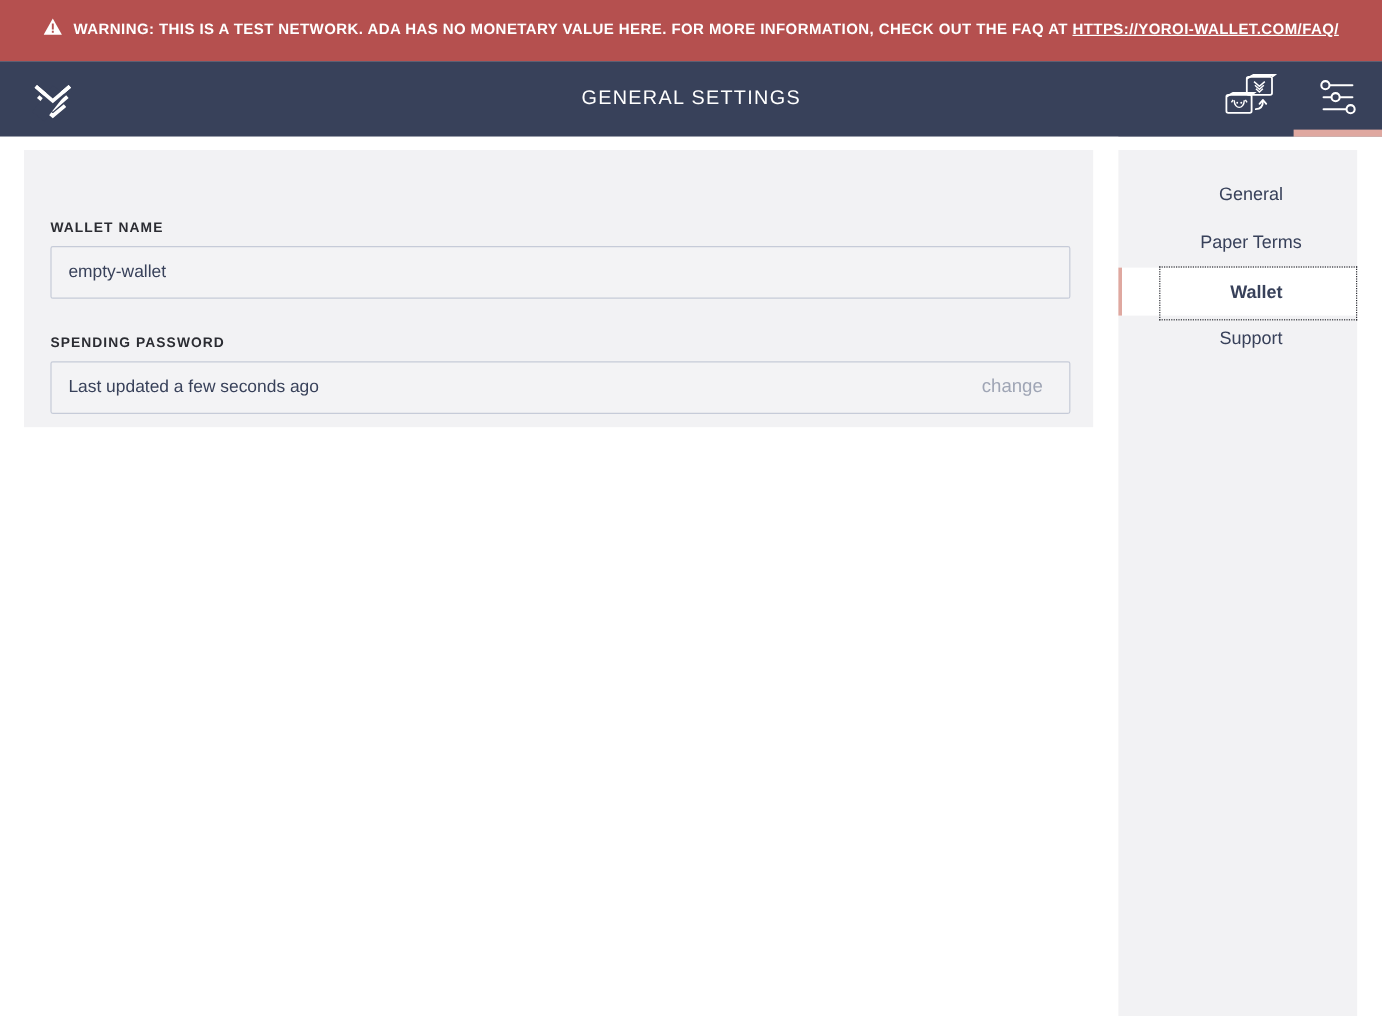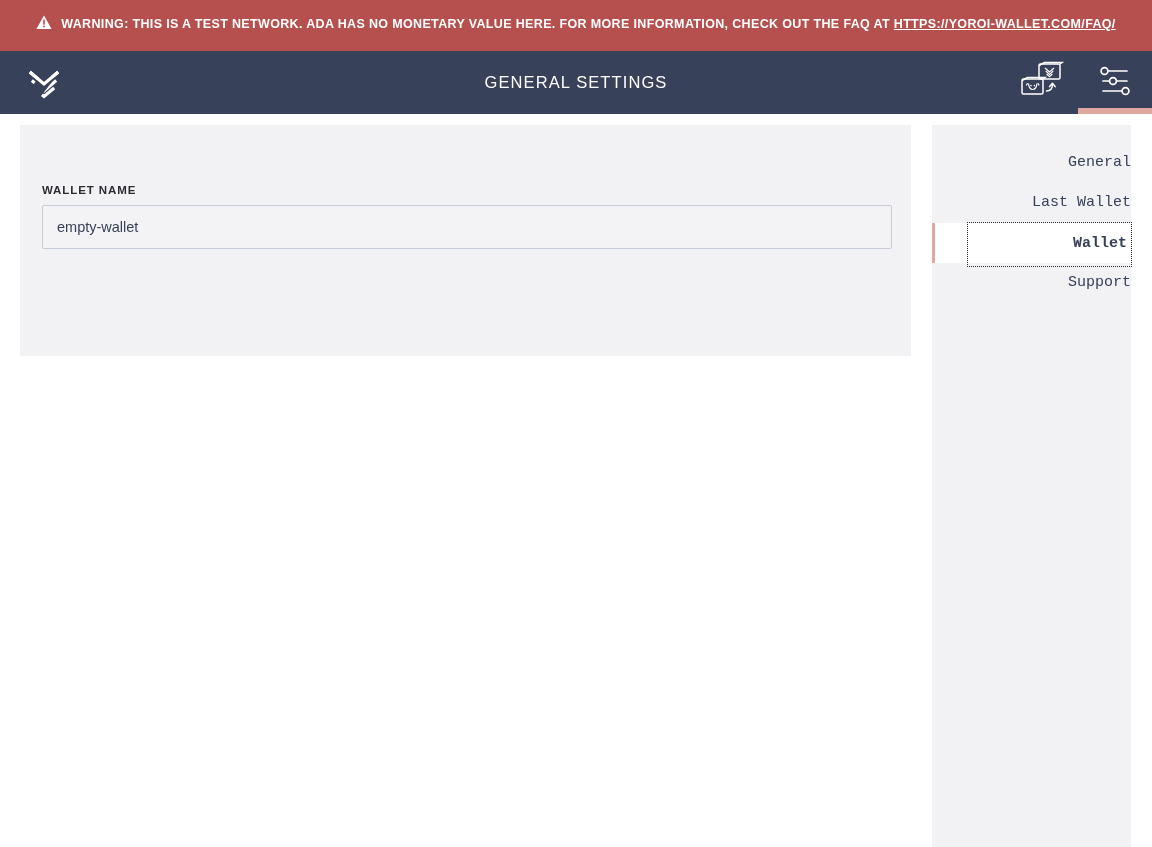--- a/index.html
+++ b/index.html
@@ -195,22 +195,22 @@
     position: relative;
     display: block;
     width: 199px;
     height: 40px;
     line-height: 40px;
     padding-left: 22px;
     font-size: 15px;
     color: #38415a;
     background: transparent;
     border: none;
-    text-align: right;
-    font-family: Liberation Mono, monospace;
+    text-align: center;
+    font-family: Liberation Sans, sans-serif;
     cursor: pointer;
   }
   .menu-item.active {
     background: #ffffff;
     font-weight: bold;
   }
   .menu-item.active::before {
     content: "";
     position: absolute;
     left: 0;
@@ -306,24 +306,31 @@
 <div class="body-wrap">
 
   <div class="content-area">
     <div class="settings-panel">
 
       <div class="field-group">
         <label class="field-label">WALLET NAME</label>
         <input class="text-input" type="text" value="empty-wallet" style="">
       </div>
 
+      <div class="field-group">
+        <label class="field-label">SPENDING PASSWORD</label>
+        <div class="password-row">
+          <span class="password-status">Last updated a few seconds ago</span>
+          <span class="change-link">change</span>
+        </div>
+      </div>
 
     </div>
   </div>
 
   <nav class="settings-menu">
     <button class="menu-item"><span class="item-text">General</span></button>
-    <button class="menu-item"><span class="item-text">Last Wallet</span></button>
+    <button class="menu-item"><span class="item-text">Paper Terms</span></button>
     <button class="menu-item active"><span class="item-text">Wallet</span></button>
     <button class="menu-item"><span class="item-text">Support</span></button>
   </nav>
 
 </div>
 
 </body></html>

